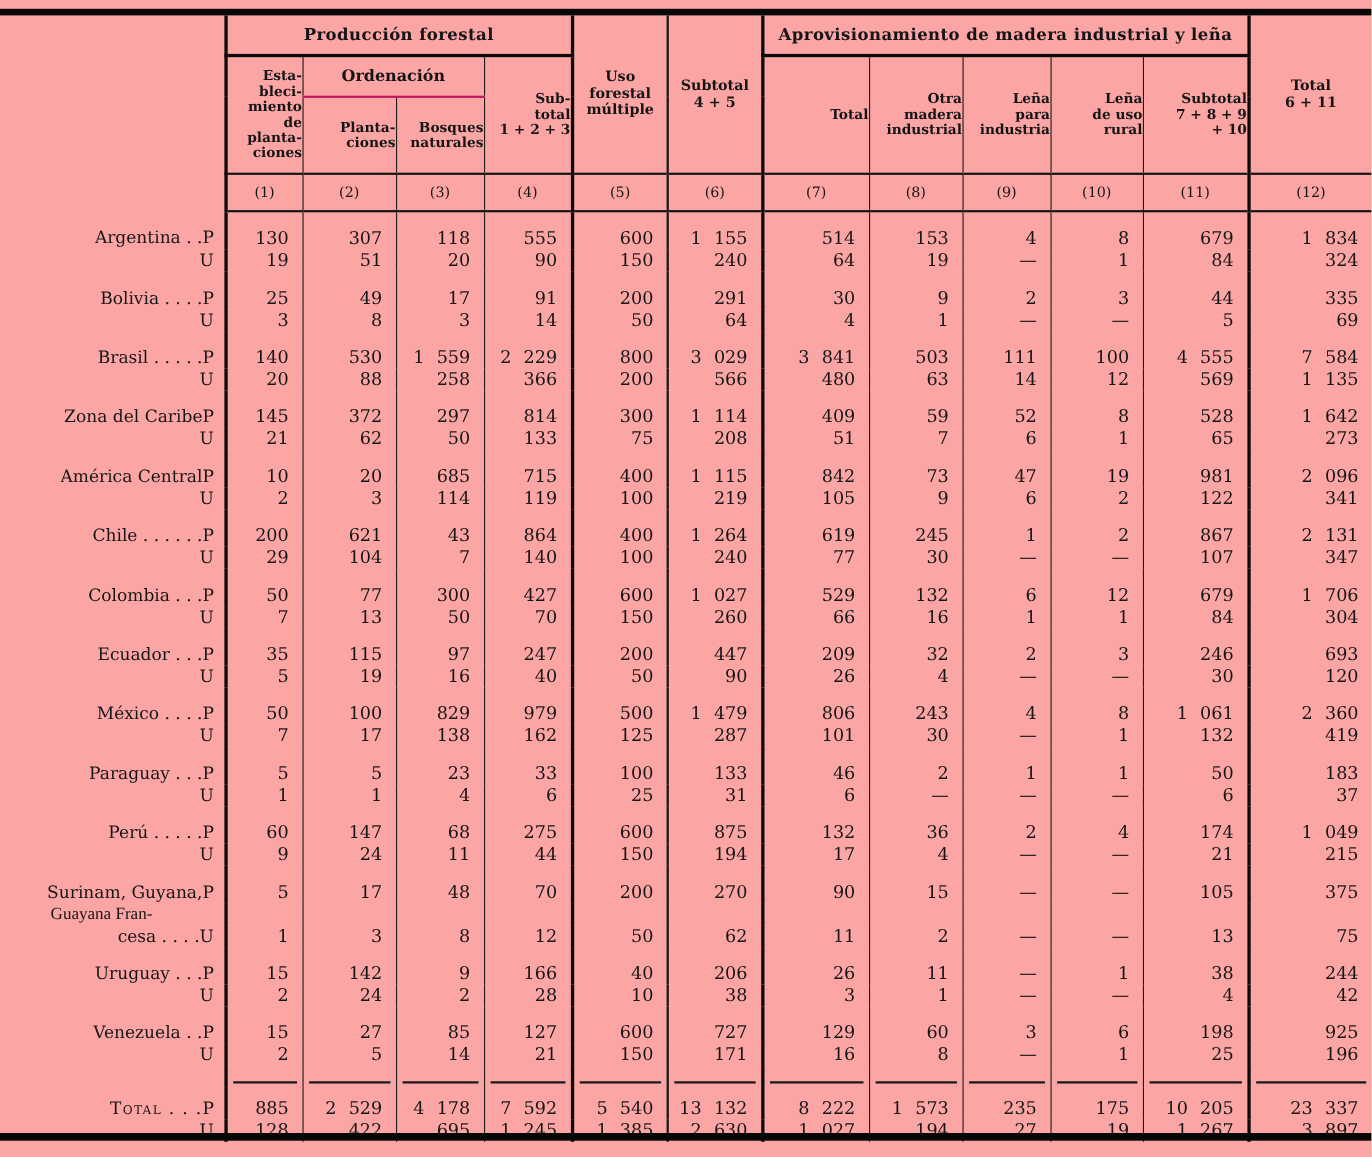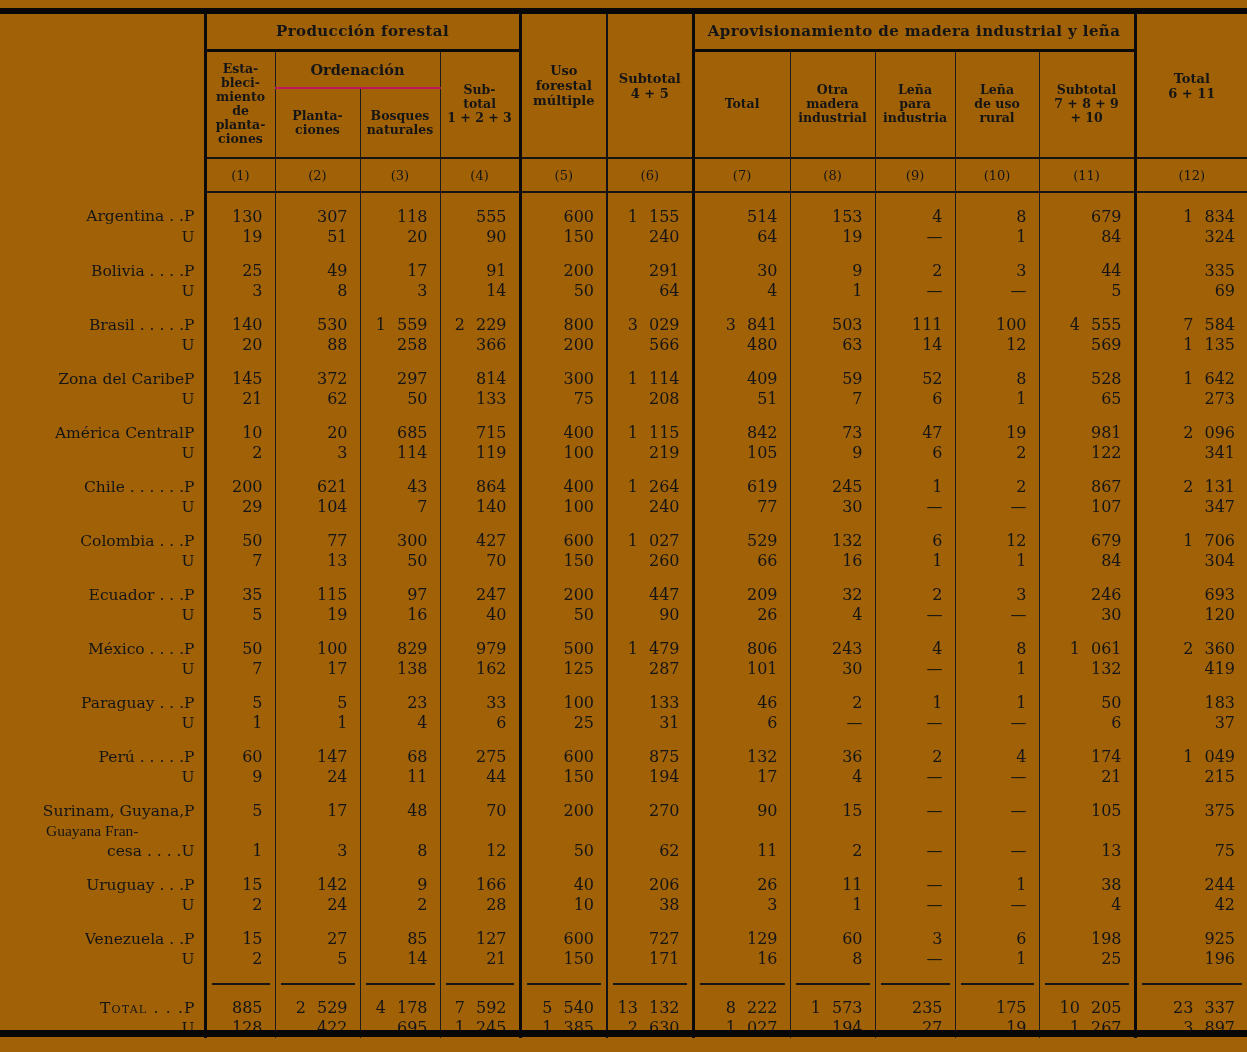--- a/index.html
+++ b/index.html
@@ -1,17 +1,17 @@
 <!DOCTYPE html>
 <html><head>
 <meta charset="utf-8">
 <style>
   html,body{margin:0;padding:0;background:#e9e9e6;}
   .page{
-    position:relative;width:1247px;height:1052px;background:#a16207;
+    position:relative;width:1247px;height:1052px;background:#fca5a5;
     font-family:"DejaVu Serif","Liberation Serif",serif;color:#151515;overflow:hidden;
   }
   .rule-top{position:absolute;left:0;top:8px;width:1247px;height:6px;background:#070707;}
   .rule-bottom{position:absolute;left:0;top:1030px;width:1247px;height:7px;background:#070707;}
 
   table.stats{
     position:absolute;left:0;top:14px;width:1247px;height:1014px;
     border-collapse:collapse;table-layout:fixed;
   }
   th,td{padding:0;}
@@ -19,21 +19,21 @@
   .vl{border-left:1px solid #1c1c1c;}
   .vm{border-left:2px solid #141414;}
   .vh{border-left:3px solid #0a0a0a;}
 
   
   th{font-weight:bold;text-align:center;vertical-align:middle;white-space:pre-line;}
   .stub-h{border-right:3px solid #0a0a0a;}
   .grp{font-size:15px;letter-spacing:.4px;}
   .gp,.ga{border-bottom:3px solid #0a0a0a;}
   .ord{border-bottom:2px solid #be185d;font-size:14.5px;}
-  .sub{font-size:12.5px;line-height:14px;}
+  .sub{font-size:12.5px;line-height:14px;text-align:right;}
   .tall{font-size:13px;line-height:15px;}
   tr.hr1{height:36px;}
   tr.hr2{height:38px;}
   tr.hr3{height:70px;}
   tr.hr4{height:34px;}
   tr.hr4 th{font-weight:normal;font-size:13px;border-top:2px solid #141414;border-bottom:2px solid #141414;}
 
   
   tbody td{vertical-align:top;}
   td.num{text-align:right;padding-right:12px;font-size:16px;line-height:20px;word-spacing:6px;white-space:nowrap;}

